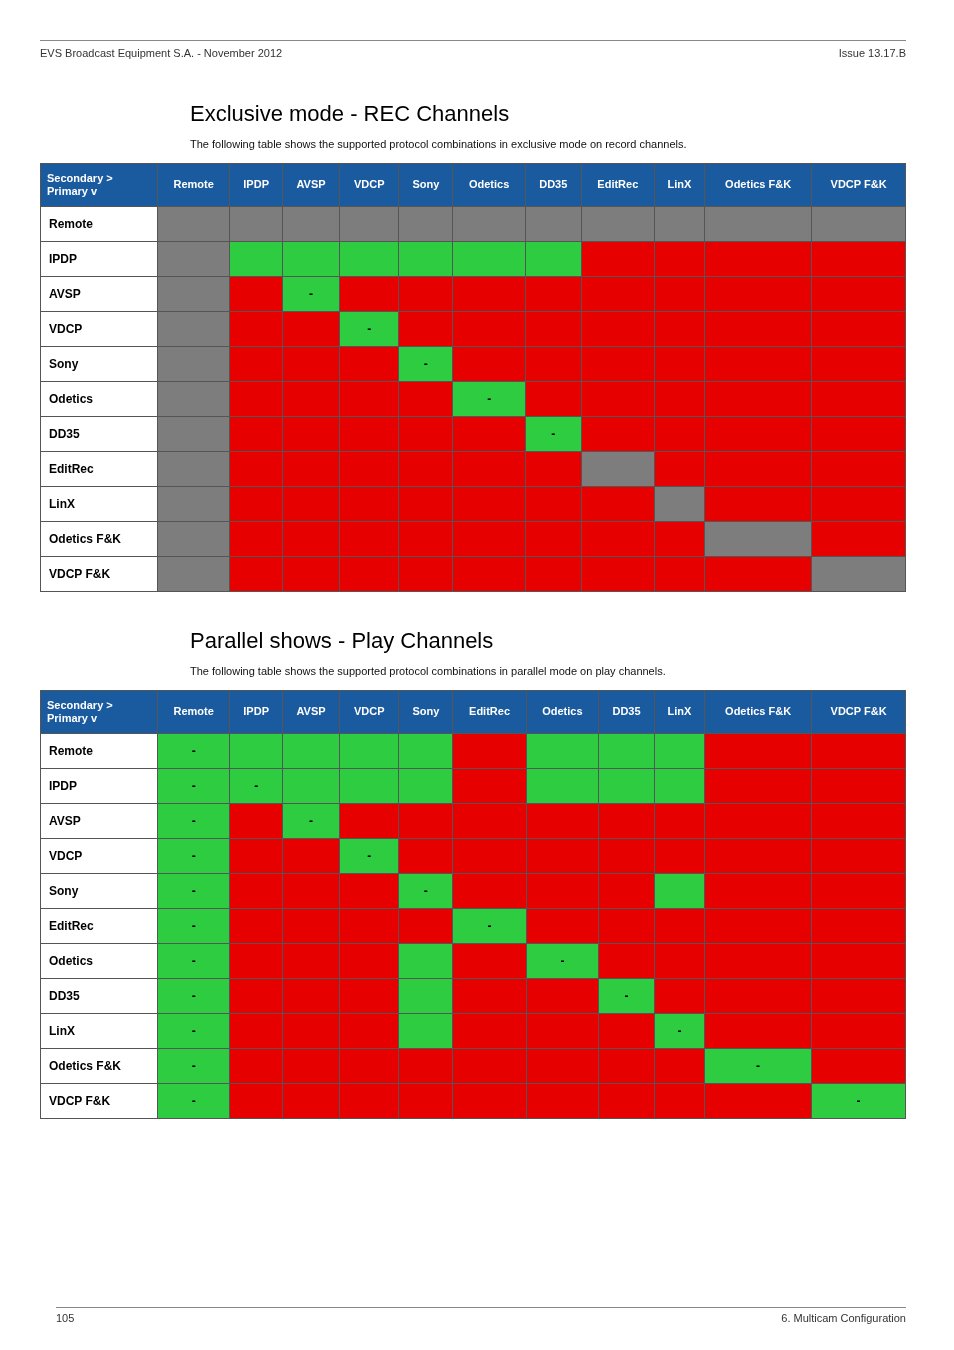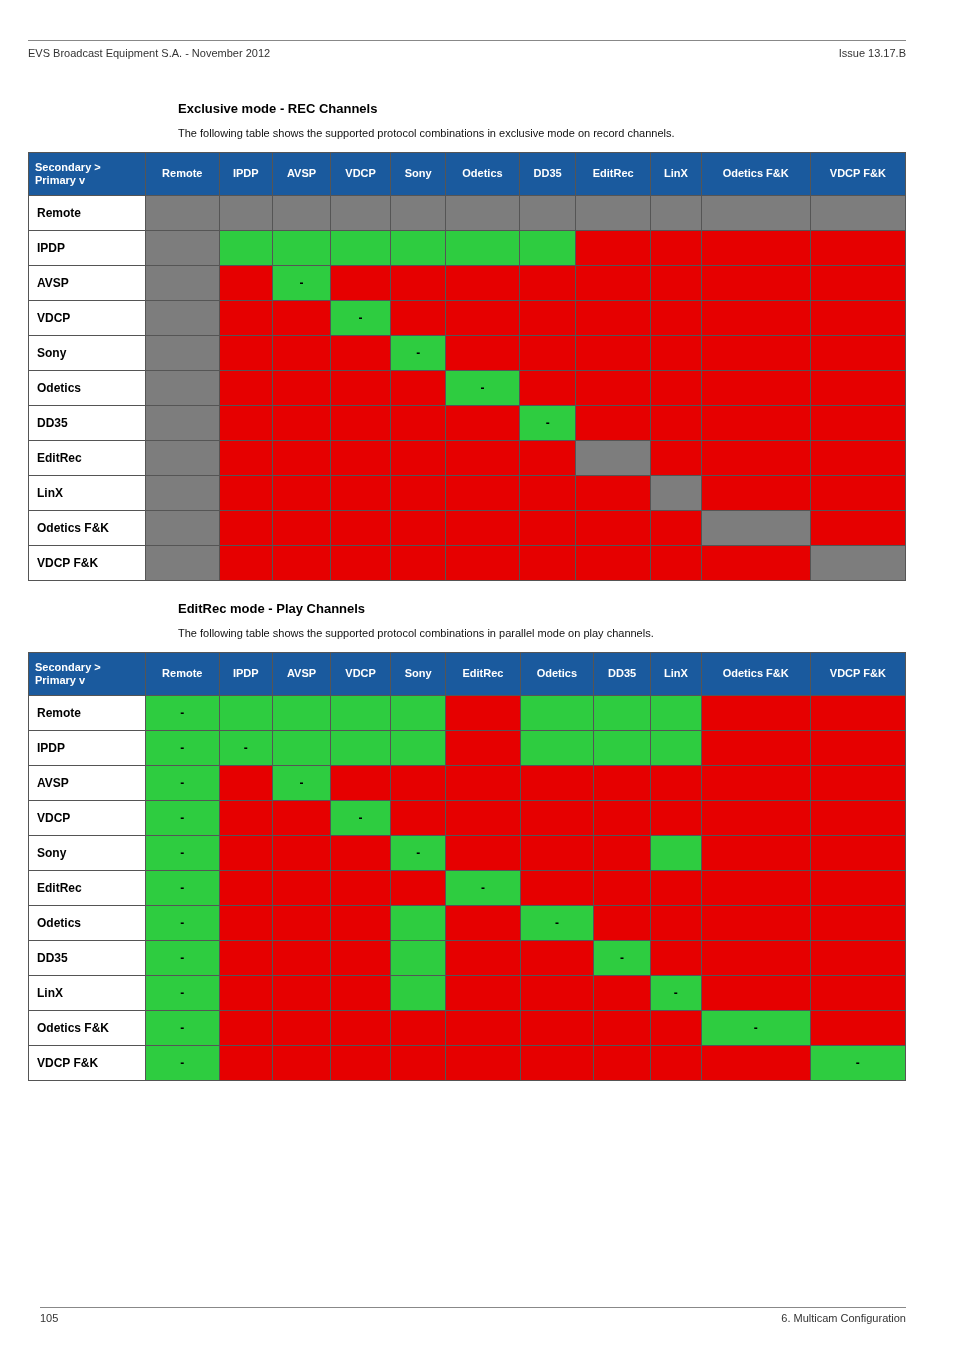--- a/index.html
+++ b/index.html
@@ -1,30 +1,30 @@
 <!DOCTYPE html>
 <html><head>
 <meta charset="utf-8">
 <style>
   html,body{margin:0;padding:0;background:#fff;font-family:Arial,Helvetica,sans-serif;color:#000}
-  .page{width:954px;margin:0 auto;position:relative;min-height:1350px;box-sizing:border-box;padding:40px 48px 30px 28px}
+  .page{width:954px;margin:0 auto;position:relative;min-height:1350px;box-sizing:border-box;padding:40px 48px 30px 40px}
   .hr-top{border:0;border-top:1px solid #888;margin:0 0 6px 0}
   .hdr{display:flex;justify-content:space-between;font-size:11px;color:#333;margin-bottom:42px}
   .h-sec{margin-left:150px;margin-bottom:10px}
-  .h-sec .title{font-weight:bold;font-size:13px;margin-bottom:10px}
+  .h-sec .title{font-weight:normal;font-size:22px;margin-bottom:10px}
   .h-sec .desc{font-size:11px;line-height:1.45;color:#111;margin-bottom:10px}
-  table.matrix{border-collapse:collapse;width:100%;font-size:12px;margin-bottom:20px}
+  table.matrix{border-collapse:collapse;width:100%;font-size:12px;margin-bottom:36px}
   table.matrix th,table.matrix td{border:1px solid #555;padding:0;height:34px;text-align:center;vertical-align:middle}
   table.matrix th.hdr-cell{background:#1a5a9e;color:#fff;font-weight:bold;font-size:11px;line-height:1.2;padding:4px 6px}
   table.matrix td.rowlabel{background:#fff;font-weight:bold;text-align:left;padding-left:8px;width:104px}
   .c-grey{background:#7d7d7d}
   .c-green{background:#2ecc40}
   .c-red{background:#e60000}
   .dash{color:#000;font-weight:bold}
-  .footer{position:absolute;bottom:26px;left:40px;right:48px;display:flex;justify-content:space-between;font-size:11px;color:#333;border-top:1px solid #888;padding-top:4px}
+  .footer{position:absolute;bottom:26px;left:56px;right:48px;display:flex;justify-content:space-between;font-size:11px;color:#333;border-top:1px solid #888;padding-top:4px}
 </style>
 </head>
 <body>
 
 <div class="page">
   <hr class="hr-top">
   <div class="hdr">
     <span>EVS Broadcast Equipment S.A.  - November 2012</span>
     <span>Issue 13.17.B</span>
   </div>
@@ -203,21 +203,21 @@
           <td class="c-red"></td>
           <td class="c-red"></td>
           <td class="c-red"></td>
           <td class="c-red"></td>
           <td class="c-grey"></td>
         </tr>
       </tbody>
   </table>
 
   <div class="h-sec">
-    <div class="title">EditRec mode - Play Channels</div>
+    <div class="title">Parallel shows - Play Channels</div>
     <div class="desc">The following table shows the supported protocol combinations in parallel mode on play channels.</div>
   </div>
 
   <table class="matrix">
     <thead>
         <tr id="thead-b">
           <th class="hdr-cell" style="text-align: left; width: 104px;">Secondary &gt;<br>Primary v</th>
           <th class="hdr-cell">Remote</th>
           <th class="hdr-cell">IPDP</th>
           <th class="hdr-cell">AVSP</th>

